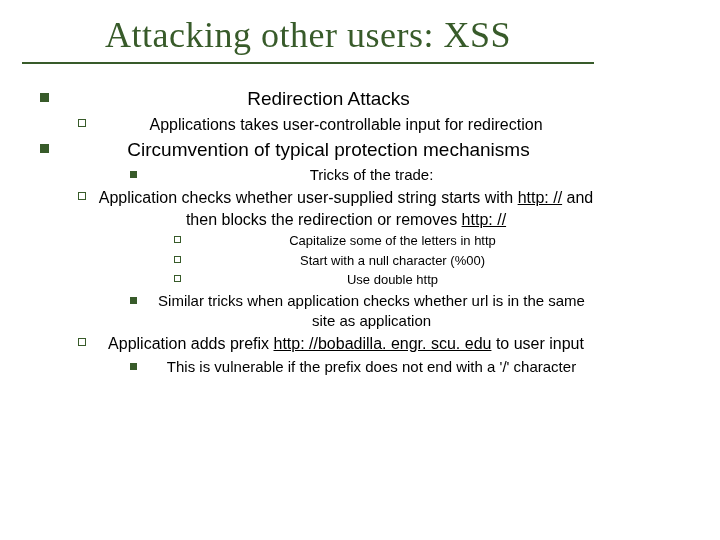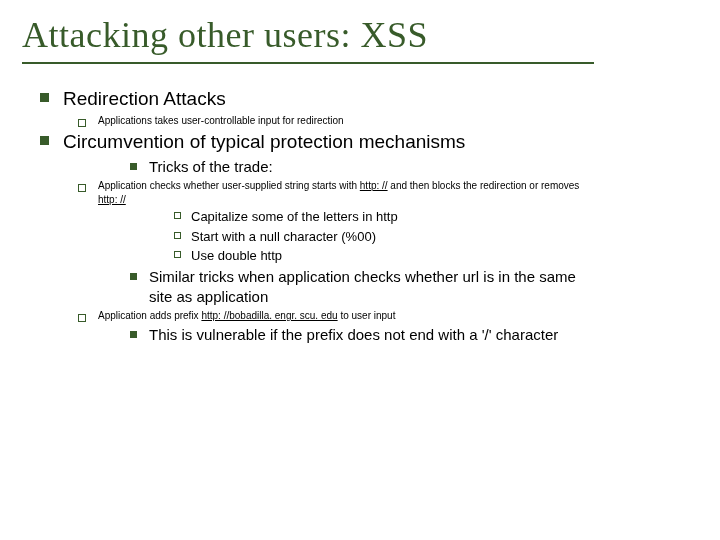--- a/index.html
+++ b/index.html
@@ -10,20 +10,21 @@
     background: #fff;
     font-family: Arial, Helvetica, sans-serif;
     overflow: hidden;
   }
   .slide {
     box-sizing: border-box;
     width: 616px;
     height: 540px;
     padding: 14px 22px 18px 22px;
     position: relative;
+    text-align: center;
   }
   .title {
     font-family: "Times New Roman", Times, serif;
     font-size: 36px;
     color: #385b2a;
     letter-spacing: 0.5px;
     margin: 0 0 6px 0;
     font-weight: 400;
   }
   .rule {
@@ -43,21 +44,21 @@
   }
   .bl-sq  { width: 9px; height: 9px; background:#385b2a; flex:0 0 auto; margin-top:7px; margin-right:14px; }
   .bl-sq-sm { width: 7px; height: 7px; background:#385b2a; flex:0 0 auto; margin-top:6px; margin-right:12px; }
   .bl-osq { width: 8px; height: 8px; border:1.5px solid #385b2a; background:transparent; flex:0 0 auto; margin-top:5px; margin-right:12px; box-sizing:border-box; }
   .bl-osq-sm { width: 7px; height: 7px; border:1.2px solid #385b2a; background:transparent; flex:0 0 auto; margin-top:4px; margin-right:10px; box-sizing:border-box; }
   .ind1 { margin-left: 18px; }
   .ind2 { margin-left: 56px; }
   .ind3 { margin-left: 108px; }
   .ind4 { margin-left: 152px; }
   .lvl1 { font-size: 19px; }
-  .lvl2 { font-size: 10px; }
+  .lvl2 { font-size: 16px; }
   .lvl3 { font-size: 15px; }
   .lvl4 { font-size: 13px; }
   .link { text-decoration: underline; color:#000; }
   .txt { flex: 1 1 auto; }
 </style>
 </head>
 <body>
 
 <div class="slide">
   <h1 class="title">Attacking other users: XSS</h1>

